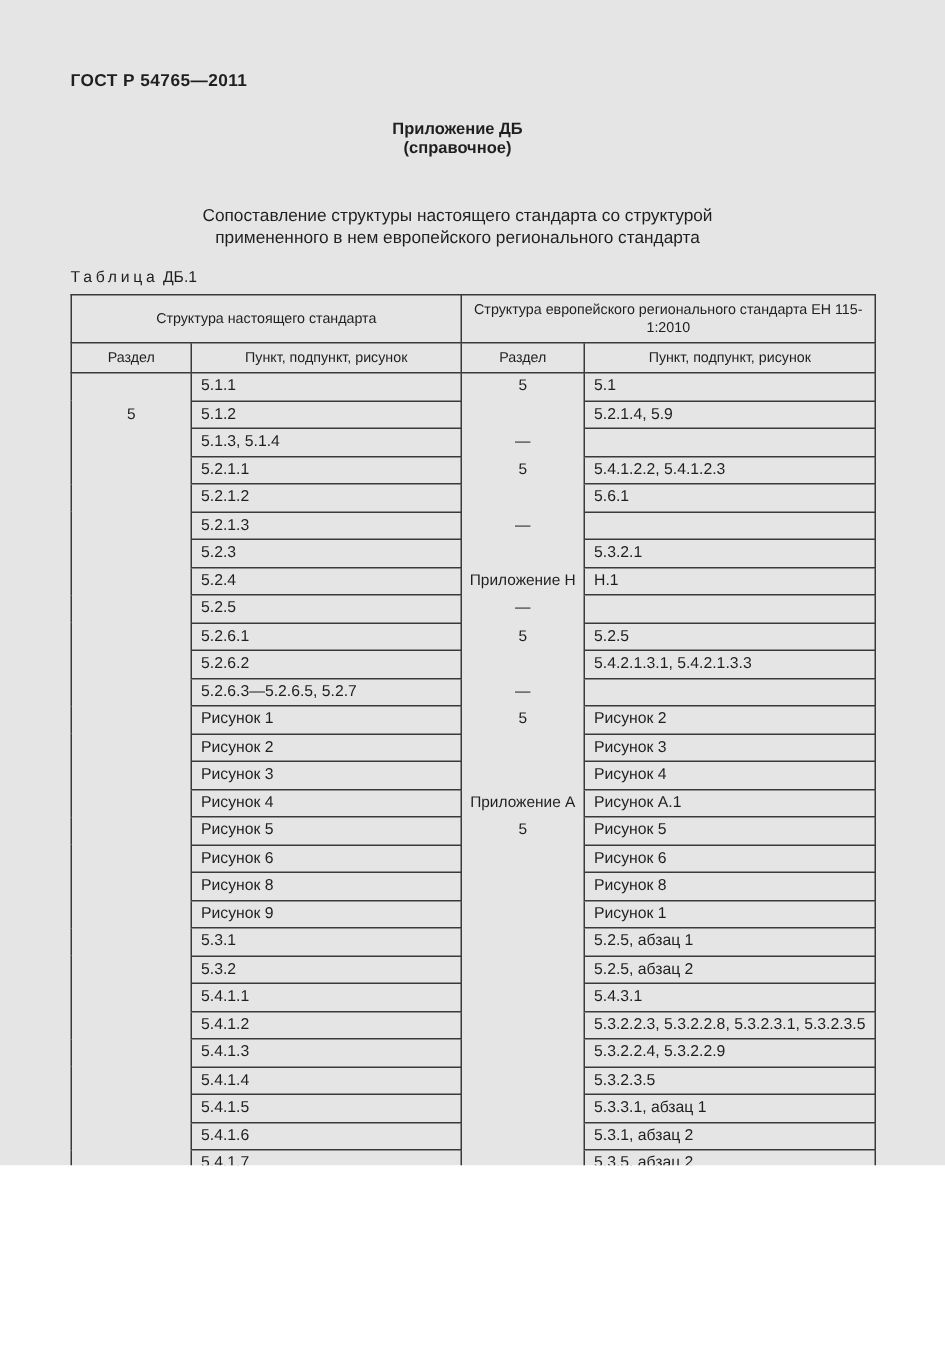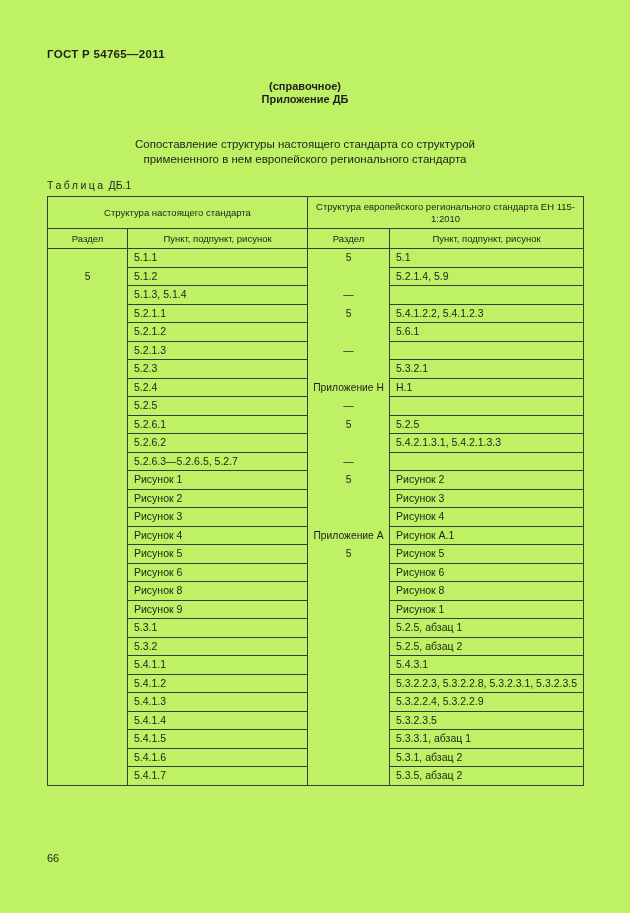--- a/index.html
+++ b/index.html
@@ -1,20 +1,20 @@
 <!DOCTYPE html>
 <html><head>
 <meta charset="utf-8">
 <style>
   html, body { margin: 0; padding: 0; background: #ffffff; }
   .page {
     position: relative;
     width: 630px;
-    height: 913px;
-    background: #bef264;
+    height: 777px;
+    background: #e5e5e5;
     font-family: "Liberation Sans", sans-serif;
     color: #1f1f1f;
     overflow: hidden;
   }
   .doc-number {
     position: absolute;
     top: 48px;
     left: 47px;
     font-size: 11.5px;
     font-weight: bold;
@@ -93,22 +93,22 @@
   }
 </style>
 </head>
 <body>
 
 <div class="page">
 
   <div class="doc-number">ГОСТ Р 54765—2011</div>
 
   <div class="annex">
+    <div>Приложение ДБ</div>
     <div>(справочное)</div>
-    <div>Приложение ДБ</div>
   </div>
 
   <div class="main-title">
     <div>Сопоставление структуры настоящего стандарта со структурой</div>
     <div>примененного в нем европейского регионального стандарта</div>
   </div>
 
   <div class="table-label">
     <span class="spaced">Таблица</span>
     <span>ДБ.1</span>

